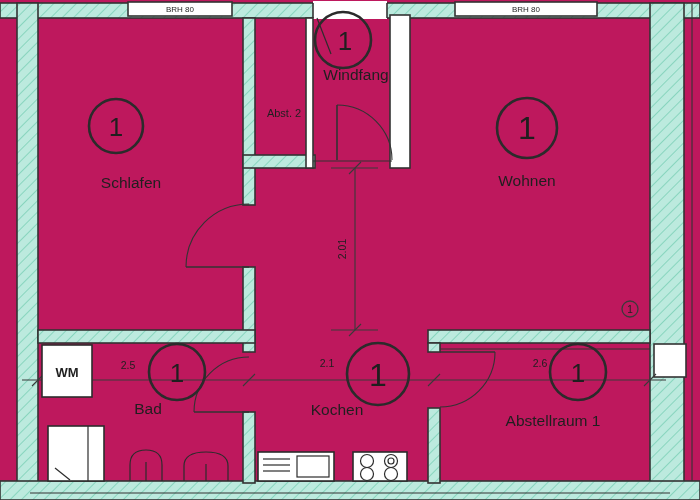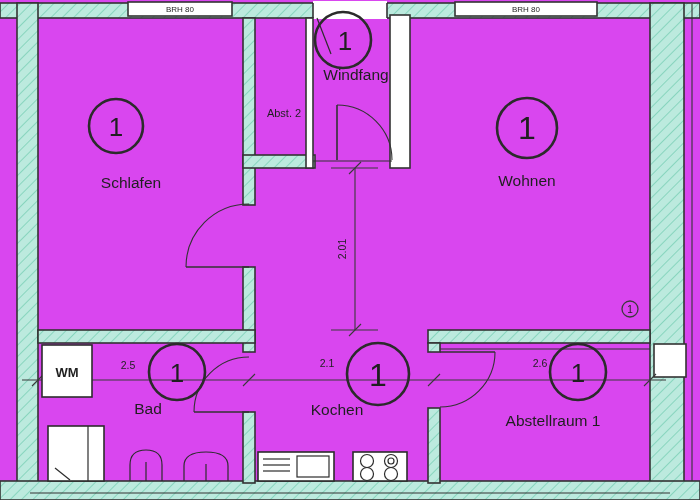--- a/index.html
+++ b/index.html
@@ -2,21 +2,21 @@
 <html style="--wall-fill: #bceade; --wall-hatch: #7fd2b8; --line: #333333;"><head>
 <meta charset="utf-8">
 <style>
   :root{
     --wall-fill:#bceade;
     --wall-hatch:#7fd2b8;
     --line:#333333;
     --text:#1f1f1f;
   }
   html,body{margin:0;padding:0;background:#ffffff;}
-  .stage{width:700px;height:500px;position:relative;background:#d946ef;overflow:hidden;}
+  .stage{width:700px;height:500px;position:relative;background:#be185d;overflow:hidden;}
   svg{display:block;}
   .wall{fill:url(#wallhatch);stroke:var(--line);stroke-width:1.6;}
   .whitewall{fill:#ffffff;stroke:var(--line);stroke-width:1.6;}
   .ln{stroke:var(--line);stroke-width:1.6;fill:none;}
   .thin{stroke:var(--line);stroke-width:1.1;fill:none;}
   .dim{stroke:#3a3a3a;stroke-width:1.1;fill:none;}
   .fixture{stroke:#2c2c2c;stroke-width:1.6;fill:#ffffff;}
   .fixline{stroke:#2c2c2c;stroke-width:1.2;fill:none;}
   .roomcircle{fill:none;stroke:#2b2b2b;stroke-width:2.6;}
   text{font-family:"Liberation Sans","DejaVu Sans",sans-serif;fill:var(--text);}

